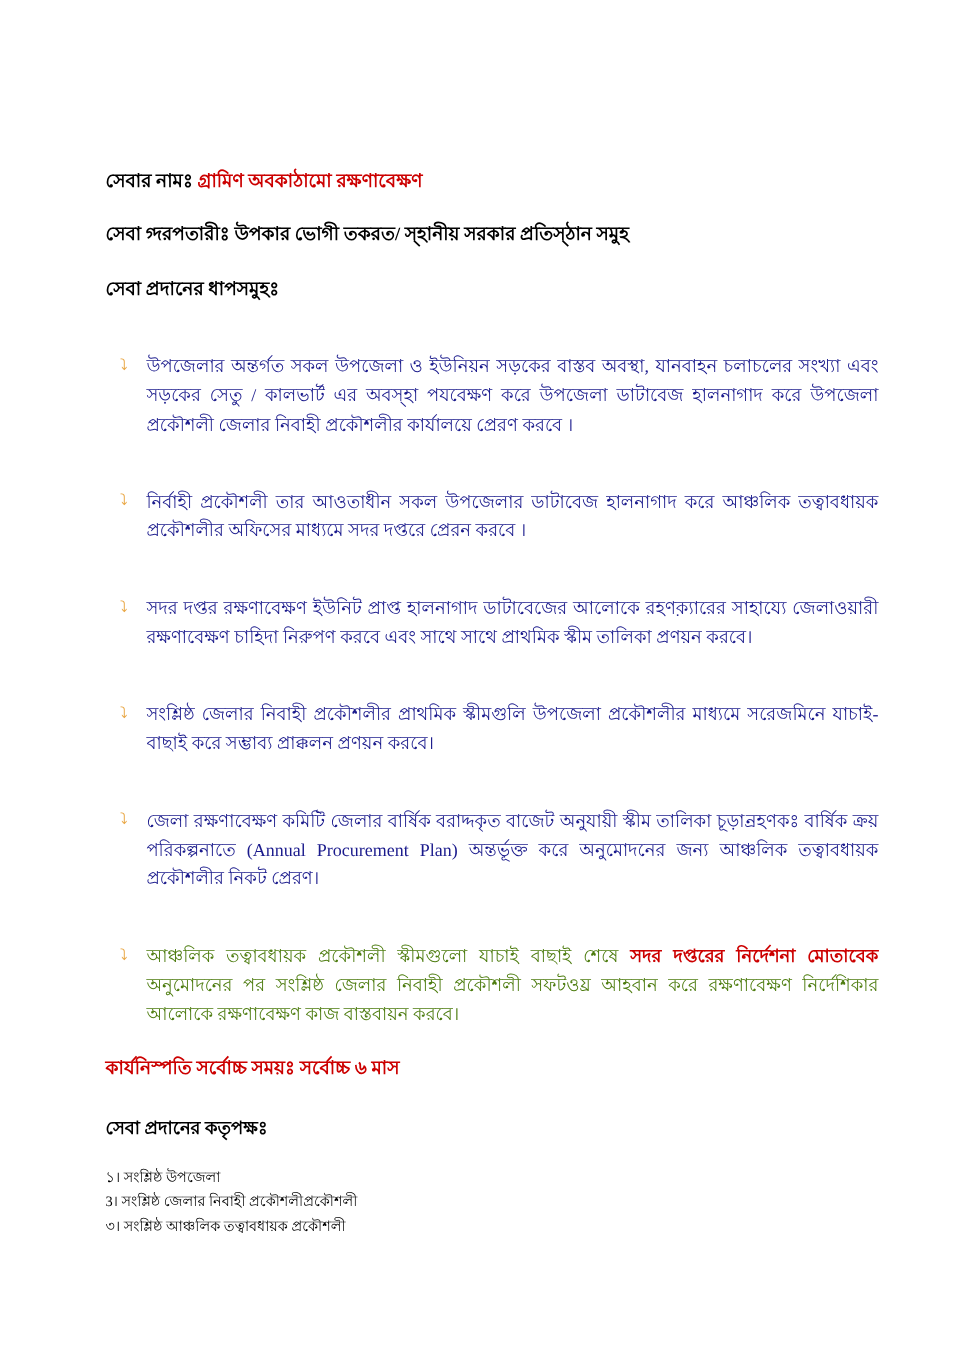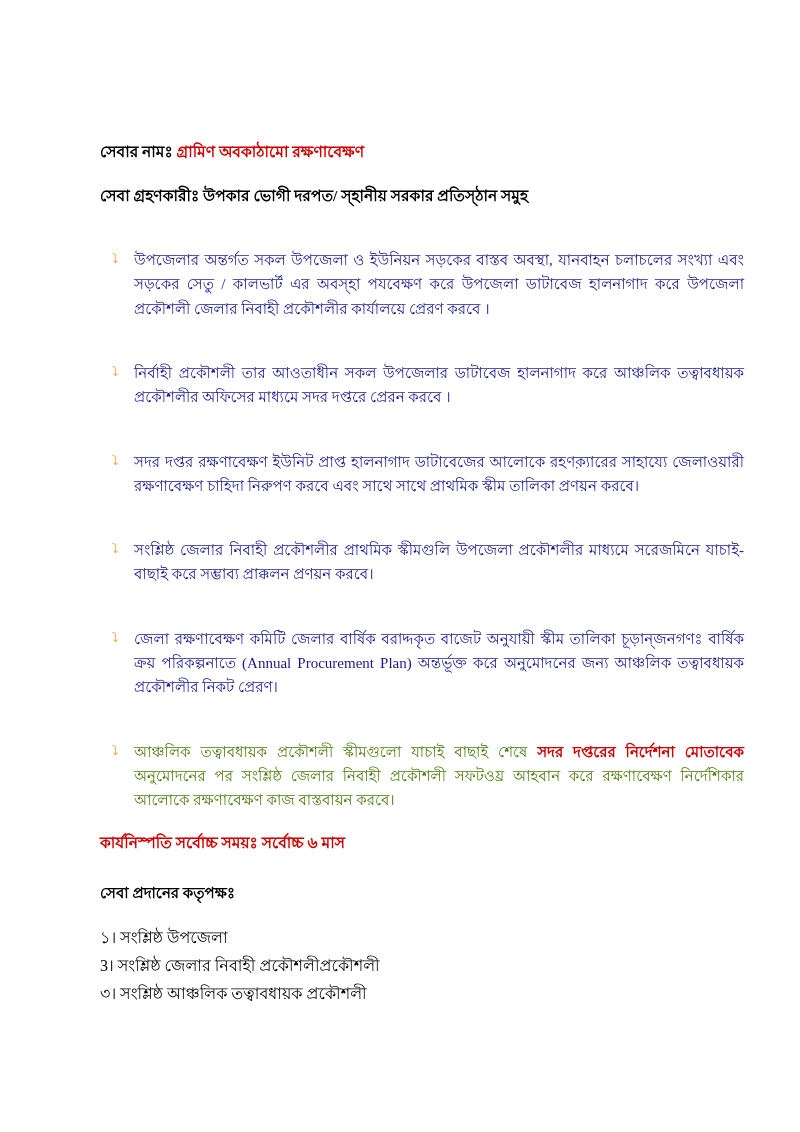--- a/index.html
+++ b/index.html
@@ -11,21 +11,21 @@
   body {
     width: 800px;
     height: 1132px;
     position: relative;
     font-family: "Liberation Serif", "DejaVu Serif", serif;
     color: #000000;
     overflow: hidden;
   }
   .page {
     position: absolute;
-    left: 12px;
+    left: 0;
     top: 0;
     width: 704px;
     height: 1132px;
     box-sizing: border-box;
     padding: 140px 68px 92px 88px;
   }
   .doc-body {
     width: 644px;
   }
   
@@ -96,62 +96,65 @@
     font-size: 15px;
     font-weight: bold;
     margin: 0 0 18px 0;
   }
   ol.authority {
     list-style: none;
     margin: 0;
     padding: 0;
   }
   ol.authority > li {
-    font-size: 16px;
+    font-size: 12px;
     line-height: 1.72;
     margin: 0;
   }
 </style>
 </head>
 <body>
 
 <div class="page">
   <div class="doc-body">
 
     <p class="line svc-name">
       <span class="label-bold">সেবার নামঃ</span>
       <span class="red-bold">গ্রামিণ অবকাঠামো রক্ষণাবেক্ষণ</span>
     </p>
 
     <p class="line svc-recipient">
-      <span class="label-bold">সেবা গ্রহণকারীঃ</span>
-      <span class="label-bold">উপকার ভোগী দরপত/ স্হানীয় সরকার প্রতিস্ঠান সমুহ</span>
+      <span class="label-bold">সেবা গ্দরপতারীঃ</span>
+      <span class="label-bold">উপকার ভোগী তকরত/ স্হানীয় সরকার প্রতিস্ঠান সমুহ</span>
     </p>
 
+    <p class="line steps-head">
+      <span class="label-bold">সেবা প্রদানের ধাপসমুহঃ</span>
+    </p>
 
     <ul class="bullets">
       <li>
         <span class="bullet-icon">⤵</span>
         <span class="txt">উপজেলার অন্তর্গত সকল উপজেলা ও ইউনিয়ন সড়কের বাস্তব অবস্থা, যানবাহন চলাচলের সংখ্যা এবং সড়কের সেতু / কালভার্ট এর অবস্হা পযবেক্ষণ করে উপজেলা ডাটাবেজ হালনাগাদ করে উপজেলা প্রকৌশলী জেলার  নিবাহী  প্রকৌশলীর কার্যালয়ে প্রেরণ  করবে ।</span>
       </li>
       <li>
         <span class="bullet-icon">⤵</span>
         <span class="txt">নির্বাহী  প্রকৌশলী  তার  আওতাধীন  সকল  উপজেলার  ডাটাবেজ  হালনাগাদ  করে  আঞ্চলিক তত্বাবধায়ক প্রকৌশলীর অফিসের মাধ্যমে সদর দপ্তরে প্রেরন করবে ।</span>
       </li>
       <li>
         <span class="bullet-icon">⤵</span>
         <span class="txt">সদর  দপ্তর  রক্ষণাবেক্ষণ  ইউনিট  প্রাপ্ত  হালনাগাদ  ডাটাবেজের  আলোকে  রহণক়্যারের সাহায্যে জেলাওয়ারী  রক্ষণাবেক্ষণ  চাহিদা  নিরুপণ  করবে  এবং  সাথে  সাথে  প্রাথমিক  স্কীম তালিকা  প্রণয়ন  করবে।</span>
       </li>
       <li>
         <span class="bullet-icon">⤵</span>
         <span class="txt">সংশ্লিষ্ঠ  জেলার  নিবাহী   প্রকৌশলীর   প্রাথমিক   স্কীমগুলি   উপজেলা  প্রকৌশলীর  মাধ্যমে সরেজমিনে যাচাই-বাছাই করে সম্ভাব্য প্রাক্কলন প্রণয়ন করবে।</span>
       </li>
       <li>
         <span class="bullet-icon">⤵</span>
-        <span class="txt">জেলা  রক্ষণাবেক্ষণ  কমিটি  জেলার  বার্ষিক  বরাদ্দকৃত  বাজেট  অনুযায়ী  স্কীম  তালিকা চূড়ান্জনগণঃ  বার্ষিক  ক্রয়  পরিকল্পনাতে  (Annual  Procurement  Plan)  অন্তর্ভূক্ত  করে অনুমোদনের জন্য আঞ্চলিক তত্বাবধায়ক প্রকৌশলীর নিকট প্রেরণ।</span>
+        <span class="txt">জেলা  রক্ষণাবেক্ষণ  কমিটি  জেলার  বার্ষিক  বরাদ্দকৃত  বাজেট  অনুযায়ী  স্কীম  তালিকা চূড়ান্রহণকঃ  বার্ষিক  ক্রয়  পরিকল্পনাতে  (Annual  Procurement  Plan)  অন্তর্ভূক্ত  করে অনুমোদনের জন্য আঞ্চলিক তত্বাবধায়ক প্রকৌশলীর নিকট প্রেরণ।</span>
       </li>
       <li>
         <span class="bullet-icon">⤵</span>
         <span class="txt"><span class="ink-blue">আঞ্চলিক  তত্বাবধায়ক  প্রকৌশলী  স্কীমগুলো  যাচাই  বাছাই  শেষে  </span><span class="red-bold">সদর  দপ্তরের  নির্দেশনা মোতাবেক</span><span class="ink-blue">  অনুমোদনের  পর  সংশ্লিষ্ঠ  জেলার  নিবাহী   প্রকৌশলী  সফটওয্র  আহবান  করে রক্ষণাবেক্ষণ নির্দেশিকার আলোকে রক্ষণাবেক্ষণ কাজ বাস্তবায়ন করবে।</span></span>
       </li>
     </ul>
 
     <p class="time-line">
       <span>কার্যনিস্পতি সর্বোচ্চ সময়ঃ</span>
       <span>সর্বোচ্চ ৬ মাস</span>

